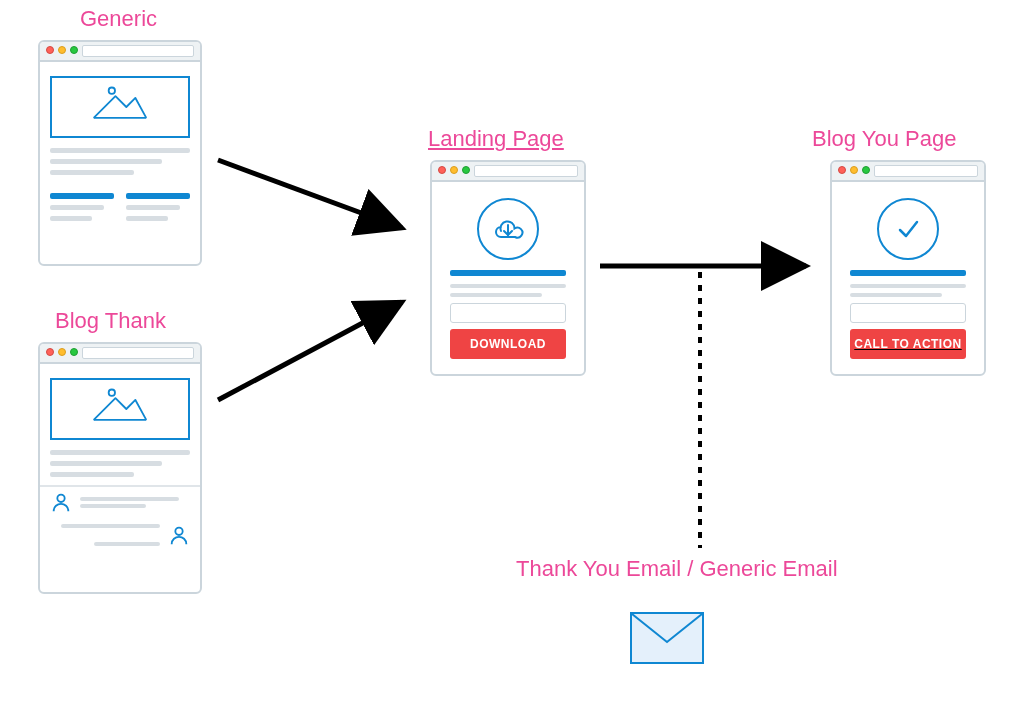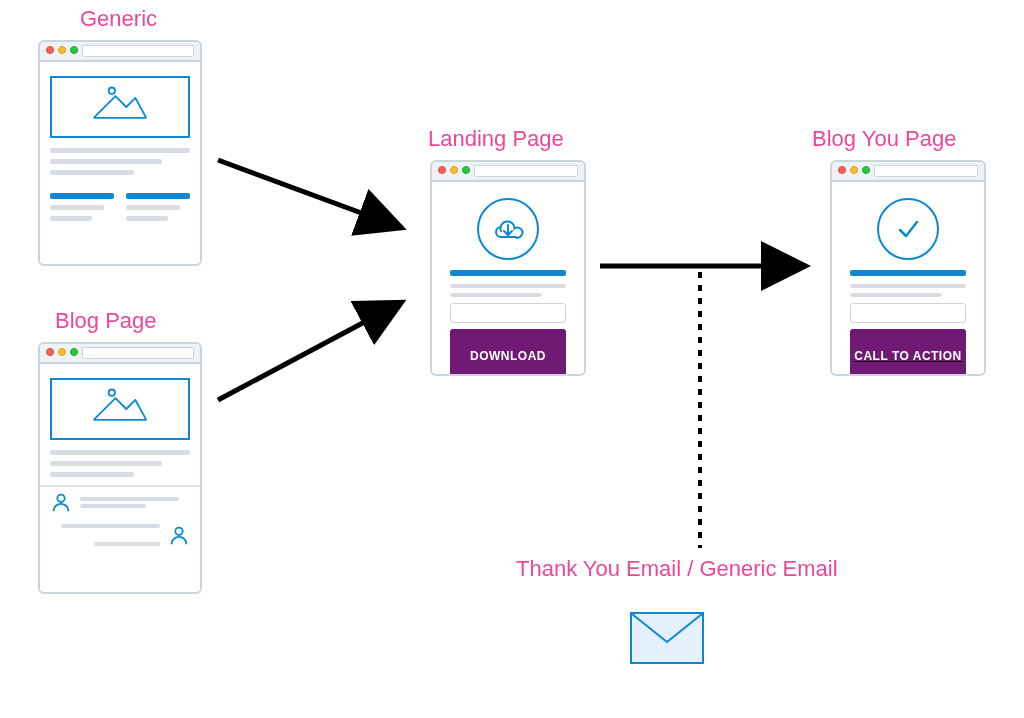--- a/index.html
+++ b/index.html
@@ -61,22 +61,22 @@
   .lp .body { text-align:center; }
   .circle-icon {
     width:58px; height:58px; border:2px solid #0f87d2; border-radius:50%;
     margin:8px auto 10px auto; display:flex; align-items:center;justify-content:center;
   }
   .inputfield {
     border:1.5px solid #cbd5dc; height:18px; border-radius:3px;
     margin:6px 8px;
   }
   .cta-btn {
-    background:#701a75; color:#fff; font-weight:bold; font-size:12px;
-    letter-spacing:0.5px; border-radius:3px; padding:20px 0;
+    background:#ef4444; color:#fff; font-weight:bold; font-size:12px;
+    letter-spacing:0.5px; border-radius:3px; padding:8px 0;
     margin:6px 8px 4px 8px;
   }
 
   
   .envelope {
     position:absolute;
     width:70px; height:48px;
     border:2px solid #0f87d2;
     background:#e4f0fb;
   }
@@ -85,22 +85,22 @@
   
   svg.arrows {
     position:absolute; left:0; top:0; width:1024px; height:718px;
     pointer-events:none;
   }
 </style>
 </head>
 <body>
 
 <div class="label" style="left:80px; top:6px;">Generic</div>
-<div class="label" style="left:55px; top:308px;">Blog Page</div>
-<div class="label" style="left:428px; top:126px;">Landing Page</div>
+<div class="label" style="left:55px; top:308px;">Blog Thank</div>
+<div class="label" style="left:428px; top:126px;text-decoration:underline;">Landing Page</div>
 <div class="label" style="left:812px; top:126px;">Blog You Page</div>
 <div class="label" style="left:516px; top:556px;">Thank You Email / Generic Email</div>
 
 <div class="frame" style="left:38px; top:40px; width:160px; height:222px;">
   <div class="titlebar">
     <div class="dots">
       <span class="dot-r"></span>
       <span class="dot-y"></span>
       <span class="dot-g"></span>
     </div>

